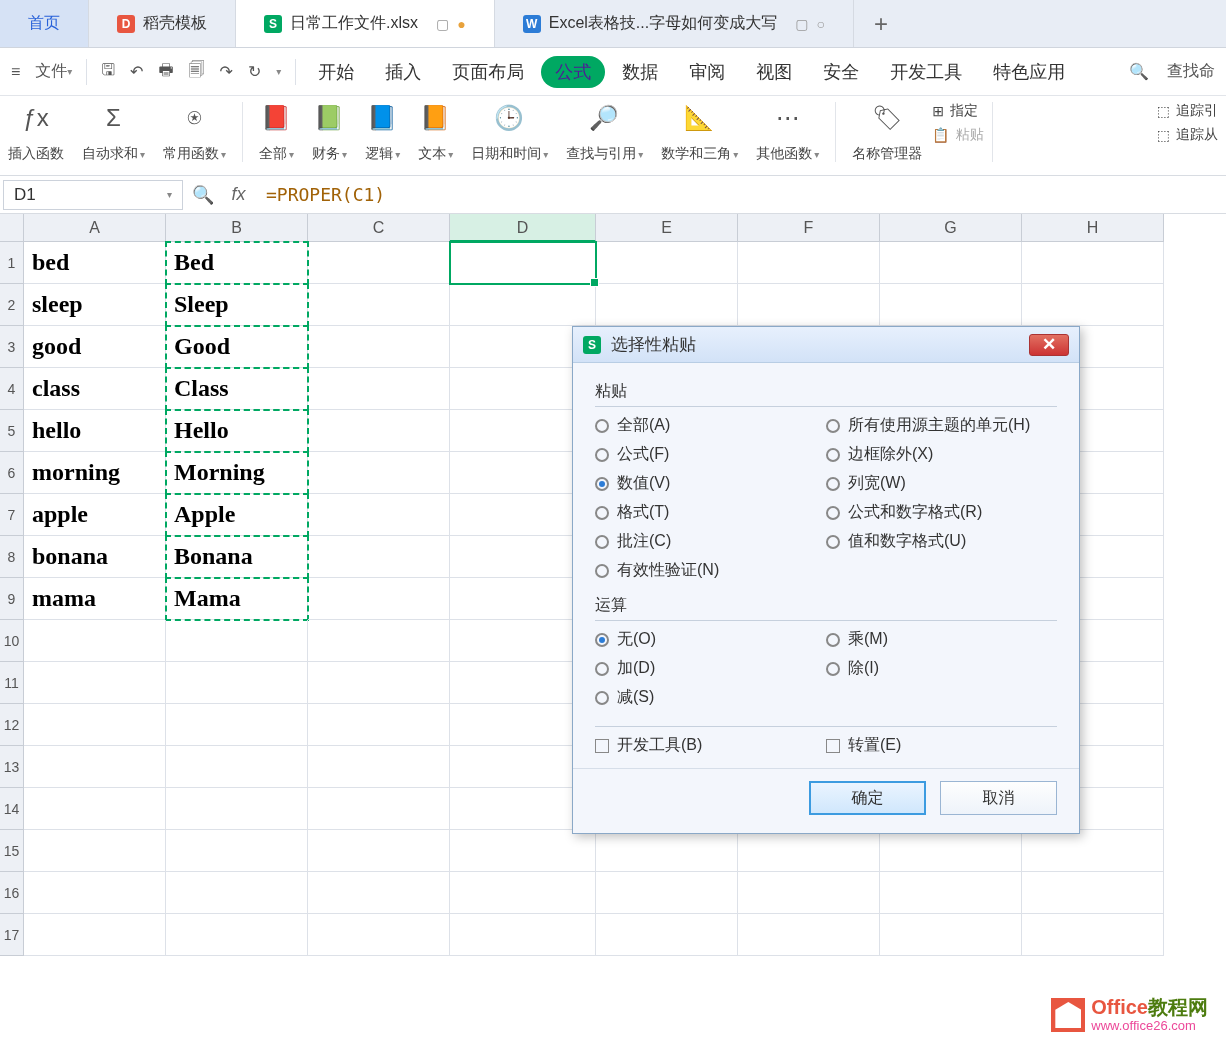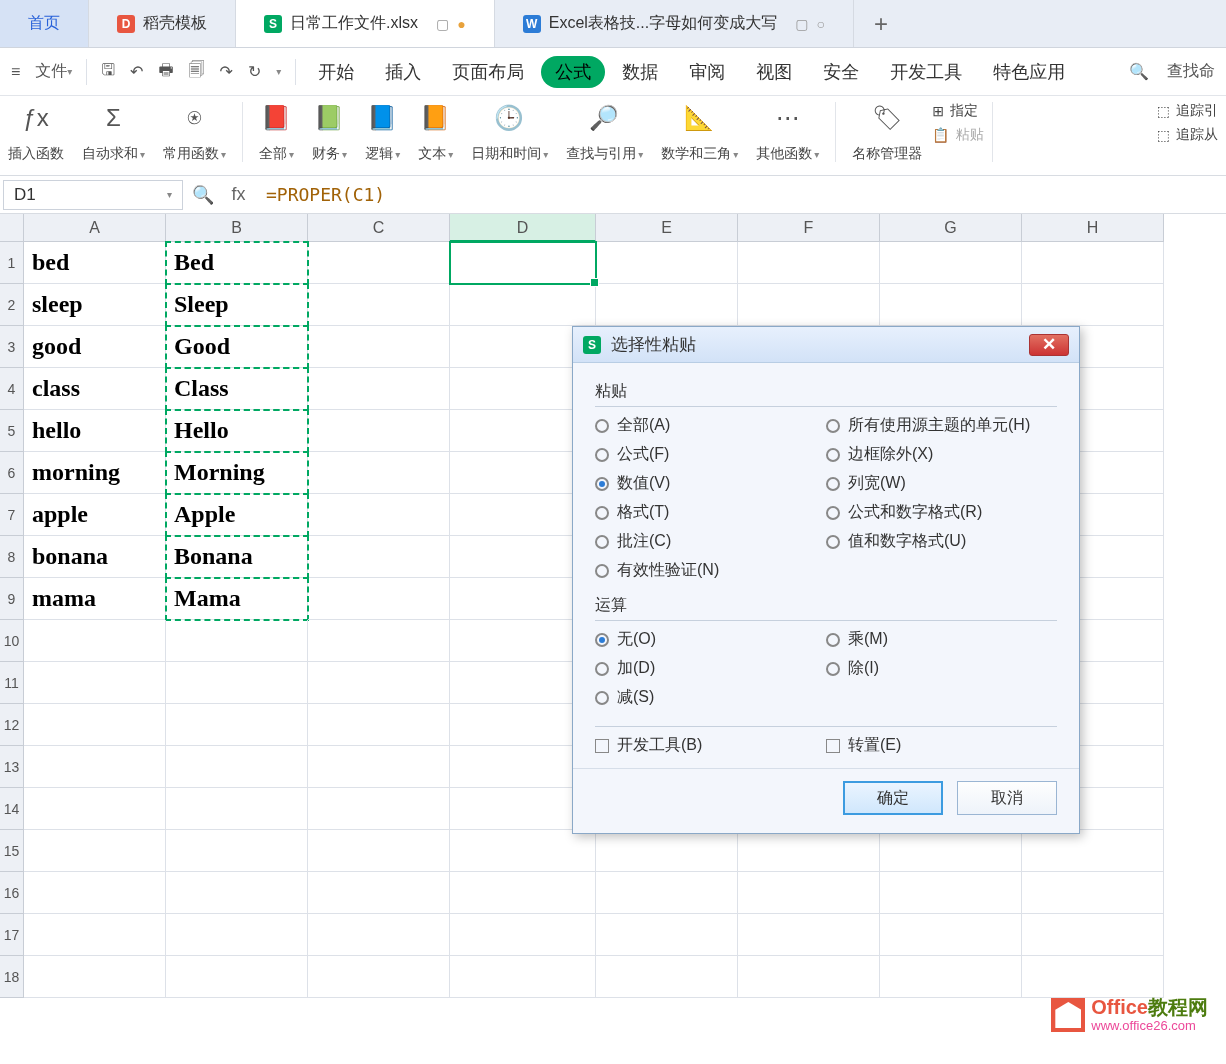--- a/index.html
+++ b/index.html
@@ -16,21 +16,21 @@
     .ic-green { background: #00a862; }
     .ic-blue { background: #2c7cd6; }
     .tab-sub { display: flex; gap: 8px; margin-left: 10px; color: #999; font-size: 14px; }
     .tab-new { padding: 0 20px; font-size: 24px; color: #666; }
 
     
     .menu-bar { display: flex; align-items: center; height: 48px; background: #fff; border-bottom: 1px solid #e2e5ea; padding: 0 5px; gap: 3px; }
     .menu-sep { width: 1px; height: 26px; background: #dde1e8; margin: 0 5px; }
     .mbtn { padding: 4px 6px; color: #555; font-size: 16px; display: flex; align-items: center; }
     .mtext { padding: 4px 14px; font-size: 18px; color: #333; }
-    .mtext.pill { background: #00a862; color: #000000; border-radius: 20px; }
+    .mtext.pill { background: #00a862; color: #4c1d95; border-radius: 20px; }
     .menu-right { margin-left: auto; display: flex; align-items: center; gap: 6px; }
 
     
     .ribbon { display: flex; align-items: flex-start; height: 80px; background: #fff; border-bottom: 1px solid #d8dce2; padding: 6px 0; gap: 2px; }
     .ribbon-sep { width: 1px; height: 60px; background: #e2e5ea; margin: 0 6px; }
     .rbtn { display: flex; flex-direction: column; align-items: center; gap: 13px; font-size: 14px; color: #444; padding: 2px 8px; }
     .rbtn .ricon { font-size: 24px; color: #555; height: 28px; display: flex; align-items: center; }
     .rbtn .rlabel { display: flex; align-items: center; gap: 2px; white-space: nowrap; }
     .caret { font-size: 10px; color: #888; }
     .ribbon-right { margin-left: auto; display: flex; gap: 6px; padding-right: 8px;}
@@ -66,21 +66,21 @@
     .dlg-close { margin-left: auto; width: 40px; height: 22px; background: linear-gradient(#e27062,#c33); border-radius: 3px; border: 1px solid #a33; display: flex; align-items: center; justify-content: center; color: #fff; font-weight: bold; }
     .dlg-body { padding: 12px 22px; }
     .grp-label { font-size: 16px; color: #333; margin: 6px 0 4px; }
     .grp-line { border-top: 1px solid #c6d0dd; margin-bottom: 8px; }
     .radio-grid { display: grid; grid-template-columns: 1fr 1fr; gap: 8px 0; }
     .radio-item { display: flex; align-items: center; gap: 8px; font-size: 16px; color: #333; }
     .radio { width: 14px; height: 14px; border-radius: 50%; border: 2px solid #888; display:inline-block; position:relative;}
     .radio.checked::after { content:""; position:absolute; inset:2px; border-radius:50%; background:#2c7cd6; }
     .chk { width:14px; height:14px; border:1.5px solid #888; display:inline-block; }
     .dlg-foot { display: flex; justify-content: flex-end; gap: 14px; padding: 12px 22px 18px; border-top: 1px solid #d6dee9; }
-    .dlg-btn { width: 100px; height: 34px; border: 1px solid #9ab5d3; background: linear-gradient(#fefefe,#eef3fa); font-size: 16px; color: #333; display:flex; align-items:center; justify-content:center;}
+    .dlg-btn { width: 117px; height: 34px; border: 1px solid #9ab5d3; background: linear-gradient(#fefefe,#eef3fa); font-size: 16px; color: #333; display:flex; align-items:center; justify-content:center;}
     .dlg-btn.primary { border: 2px solid #3c9be0; background: linear-gradient(#eaf4ff,#d0e7fc); }
 
     
     .watermark { position: absolute; right: 18px; bottom: 30px; display: flex; align-items: center; gap: 6px; }
     .wm-logo { width: 34px; height: 34px; background: #e85640; position: relative; }
     .wm-logo::after { content:""; position:absolute; inset:4px; background:#fff; clip-path: polygon(50% 0,100% 30%,100% 100%,0 100%,0 30%); }
     .wm-text { line-height: 1.15; }
     .wm-main { font-size: 20px; font-weight: bold; color: #2962d9; }
     .wm-main span { color: #e85640; }
     .wm-sub { font-size: 13px; color: #ec4899; }
@@ -247,21 +247,21 @@
       </div>
   </div>
 </div>
 
 <div class="formula-row">
   <div class="name-box">
     <span>D1</span>
     <span class="caret">▾</span>
   </div>
   <div class="fb-icon">🔍</div>
-  <div class="fb-icon" style="">fx</div>
+  <div class="fb-icon" style="font-style:italic">fx</div>
   <div class="formula-input">=PROPER(C1)</div>
 </div>
 
 <div class="sheet">
   <div class="col-headers">
     <div class="corner"></div>
     <div class="ch wA">A</div>
     <div class="ch wB">B</div>
     <div class="ch wC">C</div>
     <div class="ch wD sel">D</div>
@@ -451,31 +451,20 @@
         <div class="rh">17</div>
         <div class="cell wA"></div>
         <div class="cell wB"></div>
         <div class="cell wC"></div>
         <div class="cell wD"></div>
         <div class="cell wE"></div>
         <div class="cell wF"></div>
         <div class="cell wG"></div>
         <div class="cell wH"></div>
       </div>
-      <div class="row">
-        <div class="rh">18</div>
-        <div class="cell wA"></div>
-        <div class="cell wB"></div>
-        <div class="cell wC"></div>
-        <div class="cell wD"></div>
-        <div class="cell wE"></div>
-        <div class="cell wF"></div>
-        <div class="cell wG"></div>
-        <div class="cell wH"></div>
-      </div>
     </div>
 </div>
 
 <div class="dialog">
   <div class="dlg-title">
     <span class="tab-icon ic-green">S</span>
     <span>选择性粘贴</span>
     <div class="dlg-close">✕</div>
   </div>
   <div class="dlg-body">

